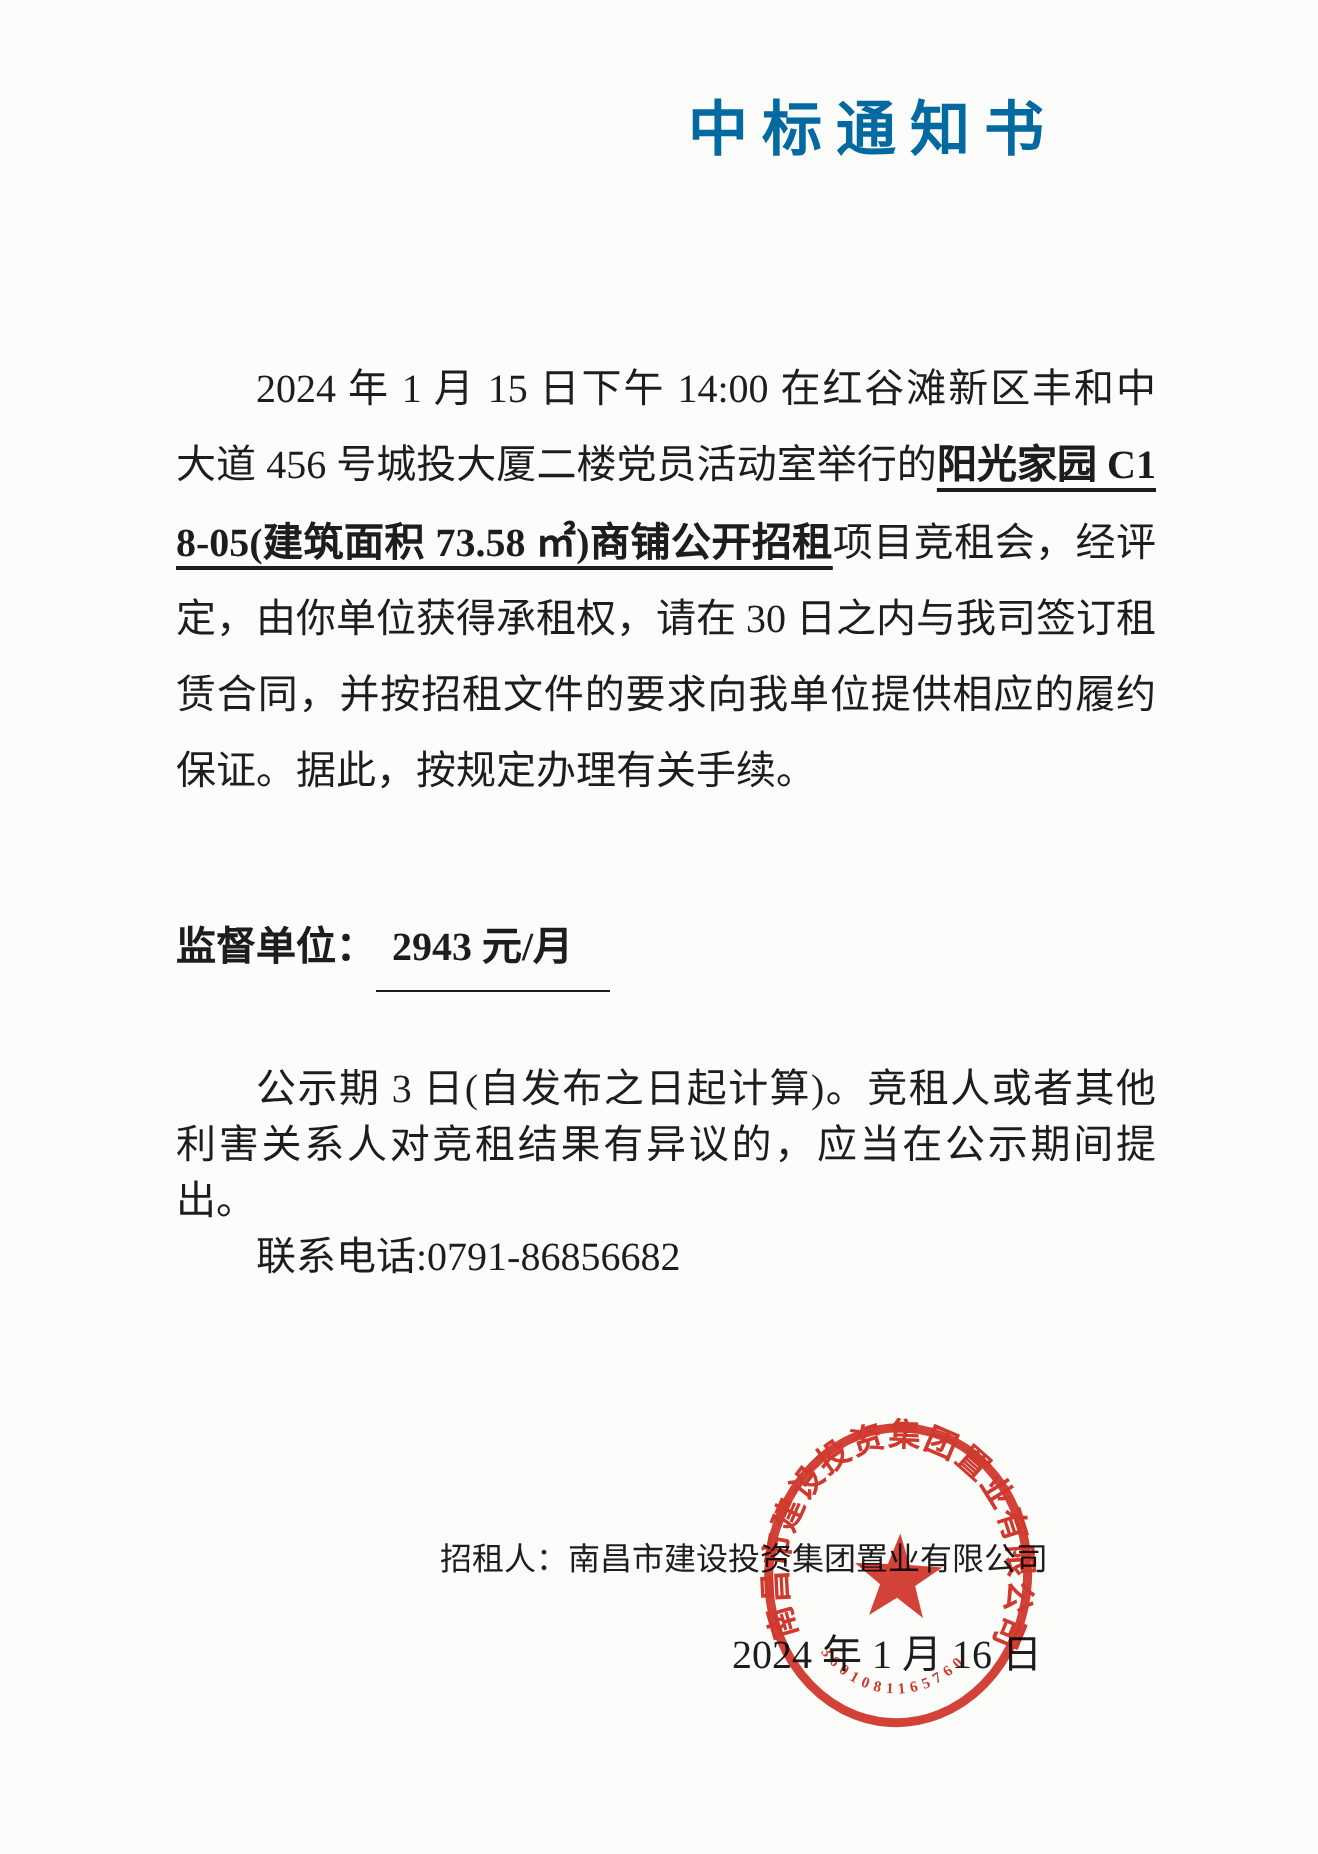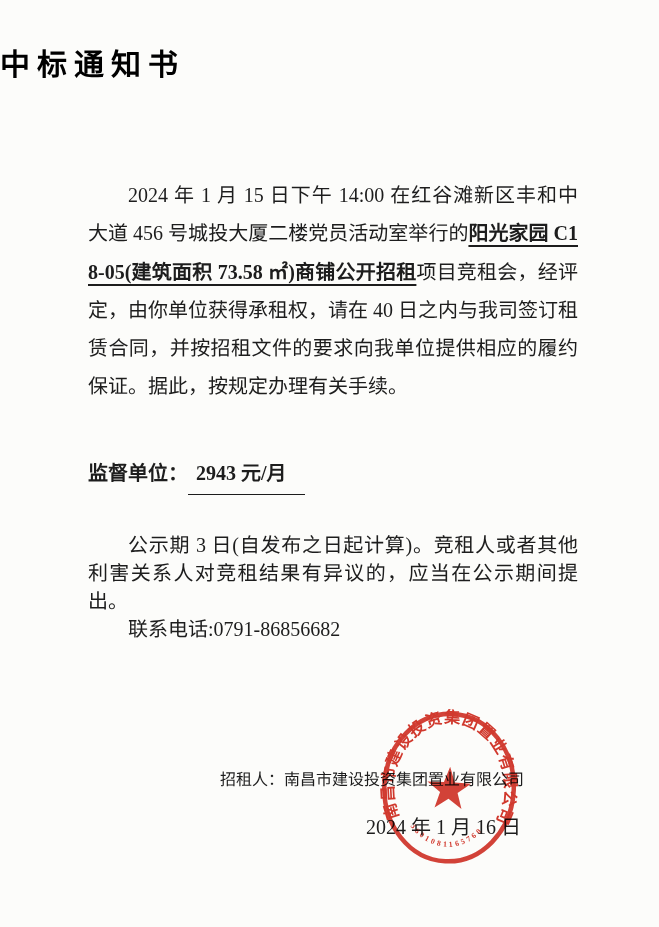--- a/index.html
+++ b/index.html
@@ -8,24 +8,24 @@
     position:relative;
     width:659px;height:927px;
     background:#fcfcfa;
     font-family:"Liberation Serif","DejaVu Serif",serif;
     color:#1d1d1d;
     overflow:hidden;
   }
   .title{
     position:absolute;top:40px;left:0;width:529px;
     margin:0;
-    text-align:left;
+    text-align:right;
     font-size:30px;font-weight:600;
     letter-spacing:7px;
-    color:#000000;
+    color:#0369a1;
   }
   .addressee{
     position:absolute;left:88px;top:140px;
     font-size:21px;
   }
   .addressee-name{
     border-bottom:1.6px solid #222;
     padding:0 12px 2px 0;
   }
   .body-para{
@@ -81,21 +81,21 @@
   }
 </style>
 </head>
 <body>
 
 <div class="page">
 
   <h1 class="title">中标通知书</h1>
 
 
-  <p class="body-para para-1"><span>2024 年 1 月 15 日下午 14:00 在红谷滩新区丰和中大道 456 号城投大厦二楼党员活动室举行的</span><span class="hl">阳光家园 C18-05(建筑面积 73.58 ㎡)商铺公开招租</span><span>项目竞租会，经评定，由你单位获得承租权，请在 40 日之内与我司签订租赁合同，并按招租文件的要求向我单位提供相应的履约保证。据此，按规定办理有关手续。</span></p>
+  <p class="body-para para-1"><span>2024 年 1 月 15 日下午 14:00 在红谷滩新区丰和中大道 456 号城投大厦二楼党员活动室举行的</span><span class="hl">阳光家园 C18-05(建筑面积 73.58 ㎡)商铺公开招租</span><span>项目竞租会，经评定，由你单位获得承租权，请在 30 日之内与我司签订租赁合同，并按招租文件的要求向我单位提供相应的履约保证。据此，按规定办理有关手续。</span></p>
 
   <div class="result-line">
     <span>监督单位：</span><span class="result-value">2943 元/月</span>
   </div>
 
   <div class="notice-block">
     <p>公示期 3 日(自发布之日起计算)。竞租人或者其他利害关系人对竞租结果有异议的，应当在公示期间提出。</p>
     <p>联系电话:0791-86856682</p>
   </div>
 

